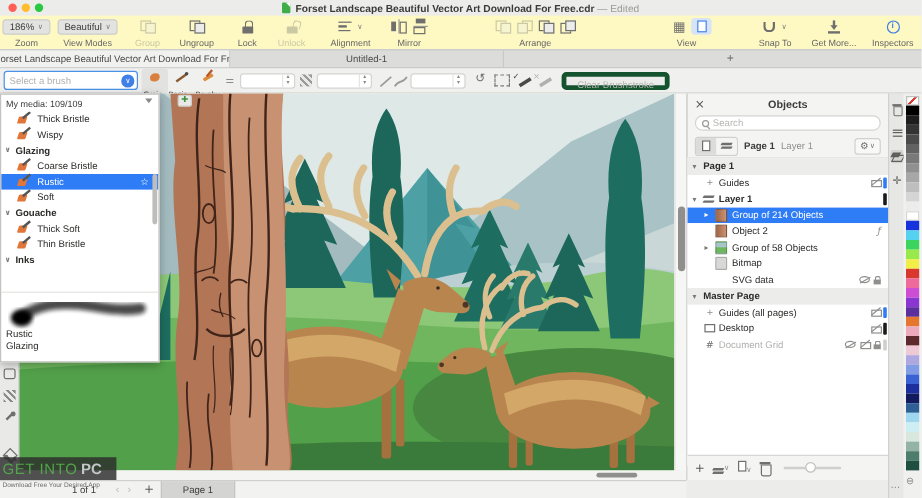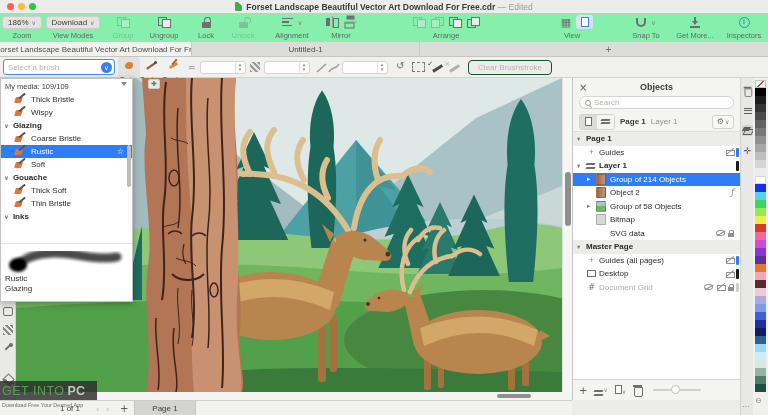--- a/index.html
+++ b/index.html
@@ -13,21 +13,21 @@
   .tl{width:7px;height:7px;border-radius:50%;top:3px;}
   #tl-close{left:7px;background:#ff5f57;}
   #tl-min{left:18px;background:#febc2e;}
   #tl-max{left:29px;background:#28c840;}
   #title-wrap{left:0;right:0;top:2px;text-align:center;font-size:8.5px;font-weight:bold;color:#3a3a3a;white-space:nowrap;}
   #doc-icon{display:inline-block;width:7px;height:9px;background:#3fae49;border-radius:1px;vertical-align:-1px;margin-right:4px;position:relative;}
   #doc-icon::after{content:"";position:absolute;right:0;top:0;border:2px solid #fff;border-left-color:transparent;border-bottom-color:transparent;}
   #title-edited{font-weight:normal;color:#9a9a98;}
 
   
-  #toolbar{left:0;top:13px;width:768px;height:28px;background:#86efac;}
+  #toolbar{left:0;top:13px;width:768px;height:28px;background:#fef9c3;}
   .tsec{position:absolute;top:1px;height:26px;text-align:center;}
   .ticons{height:16px;display:flex;align-items:center;justify-content:center;gap:5px;}
   .tlabel{font-size:7.5px;color:#666;margin-top:1px;white-space:nowrap;}
   .pill{display:inline-flex;align-items:center;gap:3px;height:13px;padding:0 5px;background:#e3e3e1;border:1px solid #cdcdcb;border-radius:3px;font-size:8px;color:#3c3c3c;}
   .chev{font-size:6px;color:#7a7a78;}
   .dis{opacity:.35;}
   .sq2{width:13px;height:11px;position:relative;display:inline-block;}
   .sq2::before{content:"";position:absolute;left:0;top:0;width:7px;height:7px;border:1px solid #6f6f6d;}
   .sq2::after{content:"";position:absolute;right:0;bottom:0;width:7px;height:7px;border:1px solid #6f6f6d;background:#ececea;}
   .ilock{width:9px;height:11px;position:relative;display:inline-block;}
@@ -70,21 +70,21 @@
   .pico-grainy::before{content:"";position:absolute;left:2px;top:2px;width:8px;height:7px;background:#d9803f;border-radius:60% 40% 55% 45%;}
   .pico-pen::before{content:"";position:absolute;left:1px;top:5px;width:10px;height:2px;background:#8a5a30;transform:rotate(-35deg);}
   .pico-pen::after{content:"";position:absolute;right:0;top:1px;width:3px;height:3px;background:#4a4a48;border-radius:50%;}
   .pico-brushy::before{content:"";position:absolute;left:2px;top:4px;width:9px;height:3px;background:#e08a3c;transform:rotate(-30deg);border-radius:1px;}
   .pico-brushy::after{content:"";position:absolute;left:4px;top:1px;width:7px;height:2px;background:#b55a28;transform:rotate(-50deg);}
   .spin{position:absolute;top:4px;width:46px;height:13px;background:#fff;border:1px solid #d4d4d2;border-radius:3px;}
   .spin .st{position:absolute;right:1px;top:0;width:9px;height:11px;font-size:5px;color:#8a8a88;text-align:center;line-height:5px;border-left:1px solid #e4e4e2;}
   .pbico{position:absolute;top:5px;color:#8a8a88;}
   .checker{width:10px;height:10px;background:repeating-linear-gradient(45deg,#9a9a98 0 2px,#e8e8e6 2px 4px);}
   .marquee{width:13px;height:10px;border:1px dashed #7a7a78;}
-  .clearbtn{position:absolute;left:468px;top:3px;height:15px;padding:0 9px;background:#ececea;border:1px solid #14532d;border-radius:4px;font-size:8px;color:#b5b5b3;line-height:13px;}
+  .clearbtn{position:absolute;left:468px;top:3px;height:15px;padding:0 9px;background:#ececea;border:4px solid #14532d;border-radius:4px;font-size:8px;color:#b5b5b3;line-height:13px;}
   .brush-check{position:relative;width:13px;height:11px;}
   .brush-check::before{content:"";position:absolute;left:0;top:5px;width:11px;height:2.5px;background:#4a4a48;transform:rotate(-32deg);}
   .brush-check.gray::before{background:#b0b0ae;}
   .brush-check .mark{position:absolute;right:-1px;top:-2px;font-size:7px;color:#4a4a48;}
   .brush-check.gray .mark{color:#b0b0ae;}
 
   
   #toolbox{left:0;top:78px;width:16px;height:322px;background:#e9e9e7;border-right:1px solid #d2d2d0;z-index:10;}
   .tool{position:absolute;left:2px;width:12px;height:12px;color:#6f6f6d;}
   .t-rect{border:1.5px solid #6f6f6d;border-radius:2px;width:10px;height:9px;margin:1px;}
@@ -224,21 +224,21 @@
         <span class="pill">
           <span>186%</span>
           <span class="chev ico">∨</span>
         </span>
       </div>
     <div class="tlabel">Zoom</div>
   </div>
   <div class="tsec" style="left:44px;width:58px;">
     <div class="ticons">
         <span class="pill">
-          <span>Download</span>
+          <span>Beautiful</span>
           <span class="chev ico">∨</span>
         </span>
       </div>
     <div class="tlabel">View Modes</div>
   </div>
   <div class="tsec" style="left:104px;width:38px;">
     <div class="ticons">
         <span class="sq2 dis"></span>
       </div>
     <div class="tlabel dis">Group</div>

